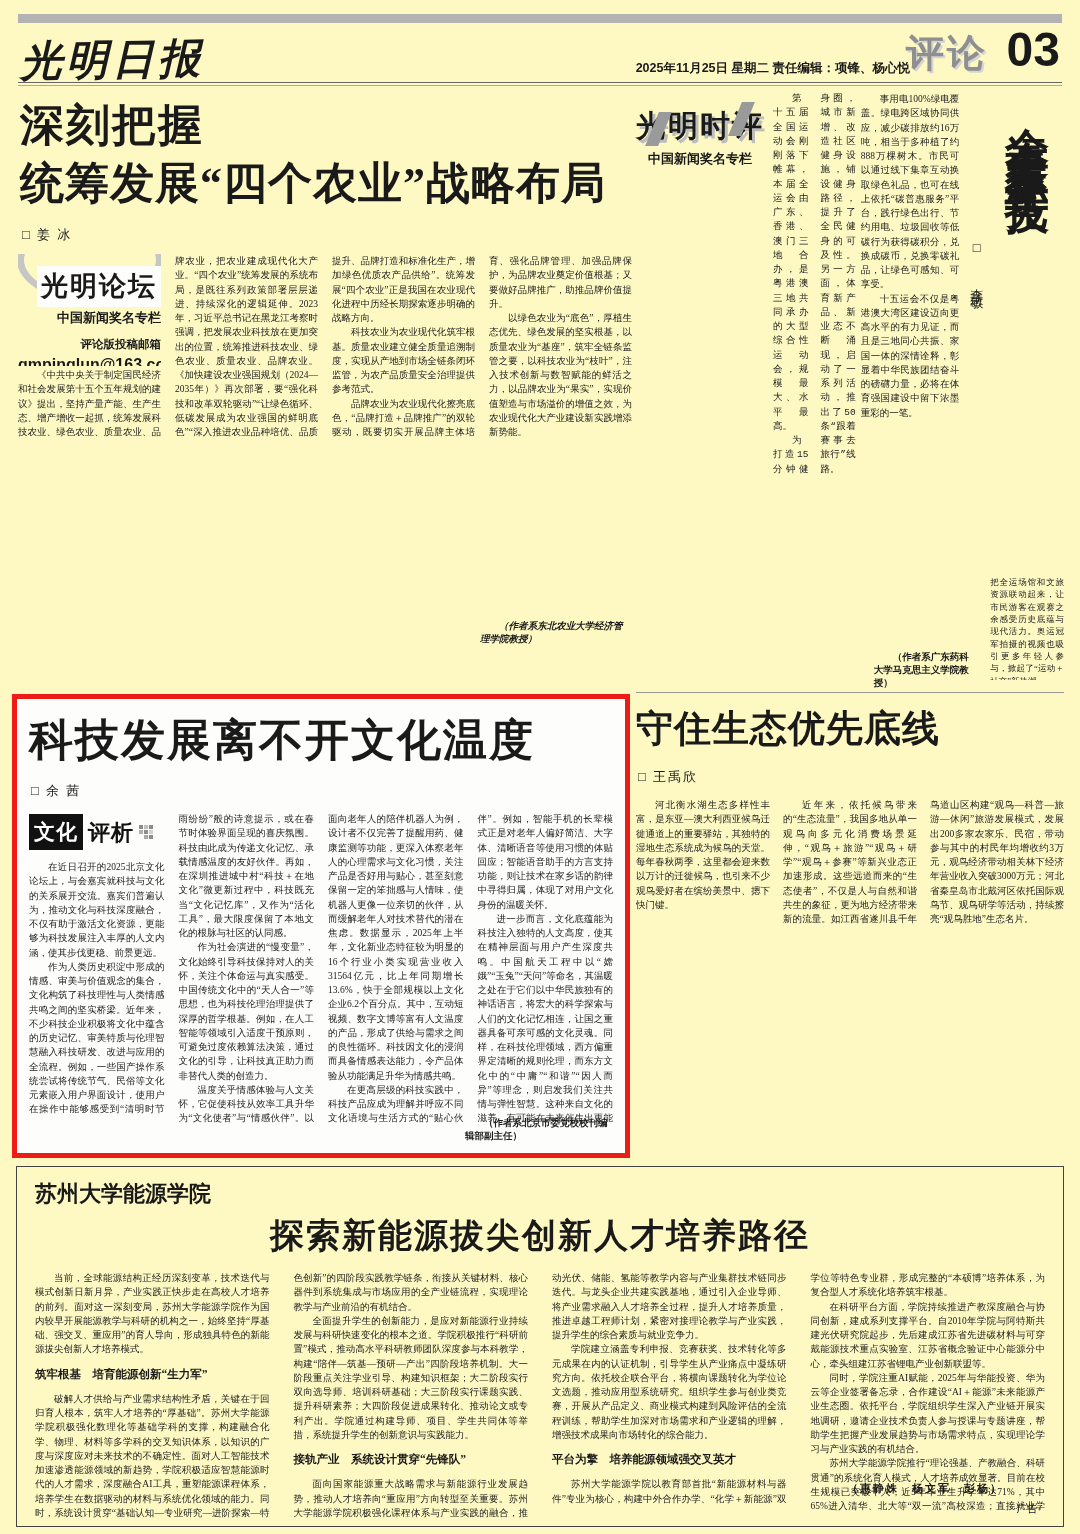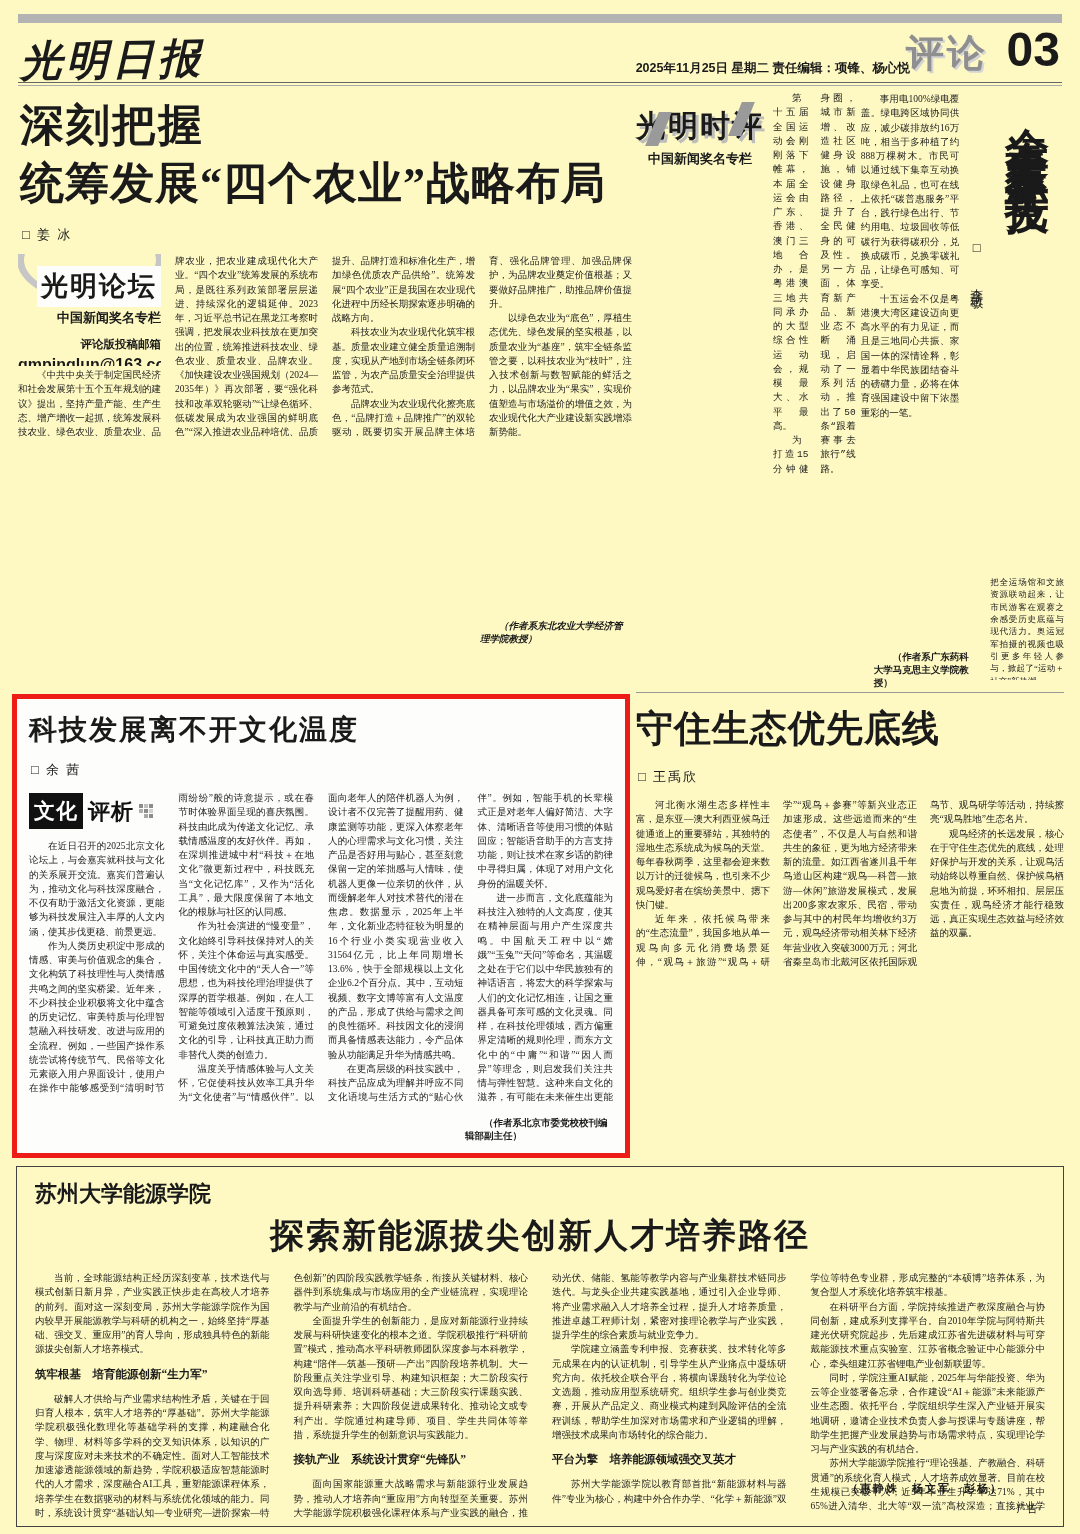--- a/index.html
+++ b/index.html
@@ -32,21 +32,21 @@
   
   .luntan-badge { position:relative; width:100%; height:112px; margin-bottom:2px; text-align:right; overflow:hidden; break-inside:avoid; font-family:"Liberation Sans","DejaVu Sans",sans-serif; }
   .luntan-badge::before { content:""; position:absolute; left:50%; top:-36px; transform:translateX(-50%); width:132px; height:70px; border:7px solid #c6c6c6; border-radius:50%; }
   .luntan-badge .lt-title { position:relative; margin-top:12px; font-size:27px; font-weight:900; letter-spacing:2px; background:#fdfdfb; display:inline-block; padding:0 4px; }
   .luntan-badge .lt-sub { position:relative; font-size:13px; font-weight:900; margin-top:1px; }
   .luntan-badge .lt-mail1 { position:relative; font-size:11.5px; font-weight:bold; margin-top:9px; }
   .luntan-badge .lt-mail2 { position:relative; font-size:16px; font-weight:bold; }
 
   
   .redbox { position:absolute; left:12px; top:694px; width:618px; height:464px; border:5px solid #ed1c16; background:#fdfdfb; padding:8px 12px; }
-  .culture-h { font-size:28px; font-weight:900; letter-spacing:2px; margin:4px 0 12px; }
+  .culture-h { font-size:44px; font-weight:900; letter-spacing:2px; margin:4px 0 12px; }
   .culture-byline { margin:0 0 12px 2px; }
   .culture-text { height:316px; column-count:4; column-gap:14px; }
   .culture-attrib { position:absolute; right:14px; bottom:10px; width:146px; }
   .pinxi-badge { display:flex; align-items:center; gap:5px; height:36px; margin:2px 0 10px; break-inside:avoid; font-family:"Liberation Sans","DejaVu Sans",sans-serif; }
   .pinxi-badge .b1 { background:#111; color:#fff; font-size:21px; font-weight:900; padding:2px 5px; letter-spacing:1px; }
   .pinxi-badge .b2 { color:#111; font-size:22px; font-weight:900; letter-spacing:1px; }
   .pixel-icon { position:relative; width:15px; height:15px; display:inline-block; }
   .pixel-icon::before { content:""; position:absolute; left:0; top:0; width:4px; height:4px; background:#8c8c8c;
       box-shadow:5px 0 0 #c0c0c0, 10px 0 0 #8c8c8c, 0 5px 0 #b0b0b0, 5px 5px 0 #8c8c8c, 10px 5px 0 #d0d0d0, 5px 10px 0 #a8a8a8, 10px 10px 0 #8c8c8c; }
 
@@ -164,21 +164,20 @@
     </div>
     <div class="attribution culture-attrib">（作者系北京市委党校校刊编辑部副主任）</div>
   </section>
 
   <section class="birds">
     <h1 class="birds-h2">守住生态优先底线</h1>
     <div class="byline birds-byline">□ 王禹欣</div>
     <div class="body-text birds-text">
         <p class="para">河北衡水湖生态多样性丰富，是东亚—澳大利西亚候鸟迁徙通道上的重要驿站，其独特的湿地生态系统成为候鸟的天堂。每年春秋两季，这里都会迎来数以万计的迁徙候鸟，也引来不少观鸟爱好者在缤纷美景中、摁下快门键。</p>
         <p class="para">近年来，依托候鸟带来的“生态流量”，我国多地从单一观鸟向多元化消费场景延伸，“观鸟＋旅游”“观鸟＋研学”“观鸟＋参赛”等新兴业态正加速形成。这些远道而来的“生态使者”，不仅是人与自然和谐共生的象征，更为地方经济带来新的流量。如江西省遂川县千年鸟道山区构建“观鸟—科普—旅游—休闲”旅游发展模式，发展出200多家农家乐、民宿，带动参与其中的村民年均增收约3万元，观鸟经济带动相关林下经济年营业收入突破3000万元；河北省秦皇岛市北戴河区依托国际观鸟节、观鸟研学等活动，持续擦亮“观鸟胜地”生态名片。</p>
-        <p class="para">观鸟经济的长远发展，核心在于守住生态优先的底线，处理好保护与开发的关系，让观鸟活动始终以尊重自然、保护候鸟栖息地为前提，环环相扣、层层压实责任，观鸟经济才能行稳致远，真正实现生态效益与经济效益的双赢。</p>
       </div>
   </section>
 
   <section class="adbox">
     <div class="ad-kicker">苏州大学能源学院</div>
     <h1 class="ad-headline">探索新能源拔尖创新人才培养路径</h1>
     <div class="ad-text">
       <p class="para">当前，全球能源结构正经历深刻变革，技术迭代与模式创新日新月异，产业实践正快步走在高校人才培养的前列。面对这一深刻变局，苏州大学能源学院作为国内较早开展能源教学与科研的机构之一，始终坚持“厚基础、强交叉、重应用”的育人导向，形成独具特色的新能源拔尖创新人才培养模式。</p>
       <div class="ad-sub">筑牢根基　培育能源创新“生力军”</div>
       <p class="para">破解人才供给与产业需求结构性矛盾，关键在于回归育人根本，筑牢人才培养的“厚基础”。苏州大学能源学院积极强化数理化等基础学科的支撑，构建融合化学、物理、材料等多学科的交叉知识体系，以知识的广度与深度应对未来技术的不确定性。面对人工智能技术加速渗透能源领域的新趋势，学院积极适应智慧能源时代的人才需求，深度融合AI工具，重塑能源课程体系，培养学生在数据驱动的材料与系统优化领域的能力。同时，系统设计贯穿“基础认知—专业研究—进阶探索—特色创新”的四阶段实践教学链条，衔接从关键材料、核心器件到系统集成与市场应用的全产业链流程，实现理论教学与产业前沿的有机结合。</p>

